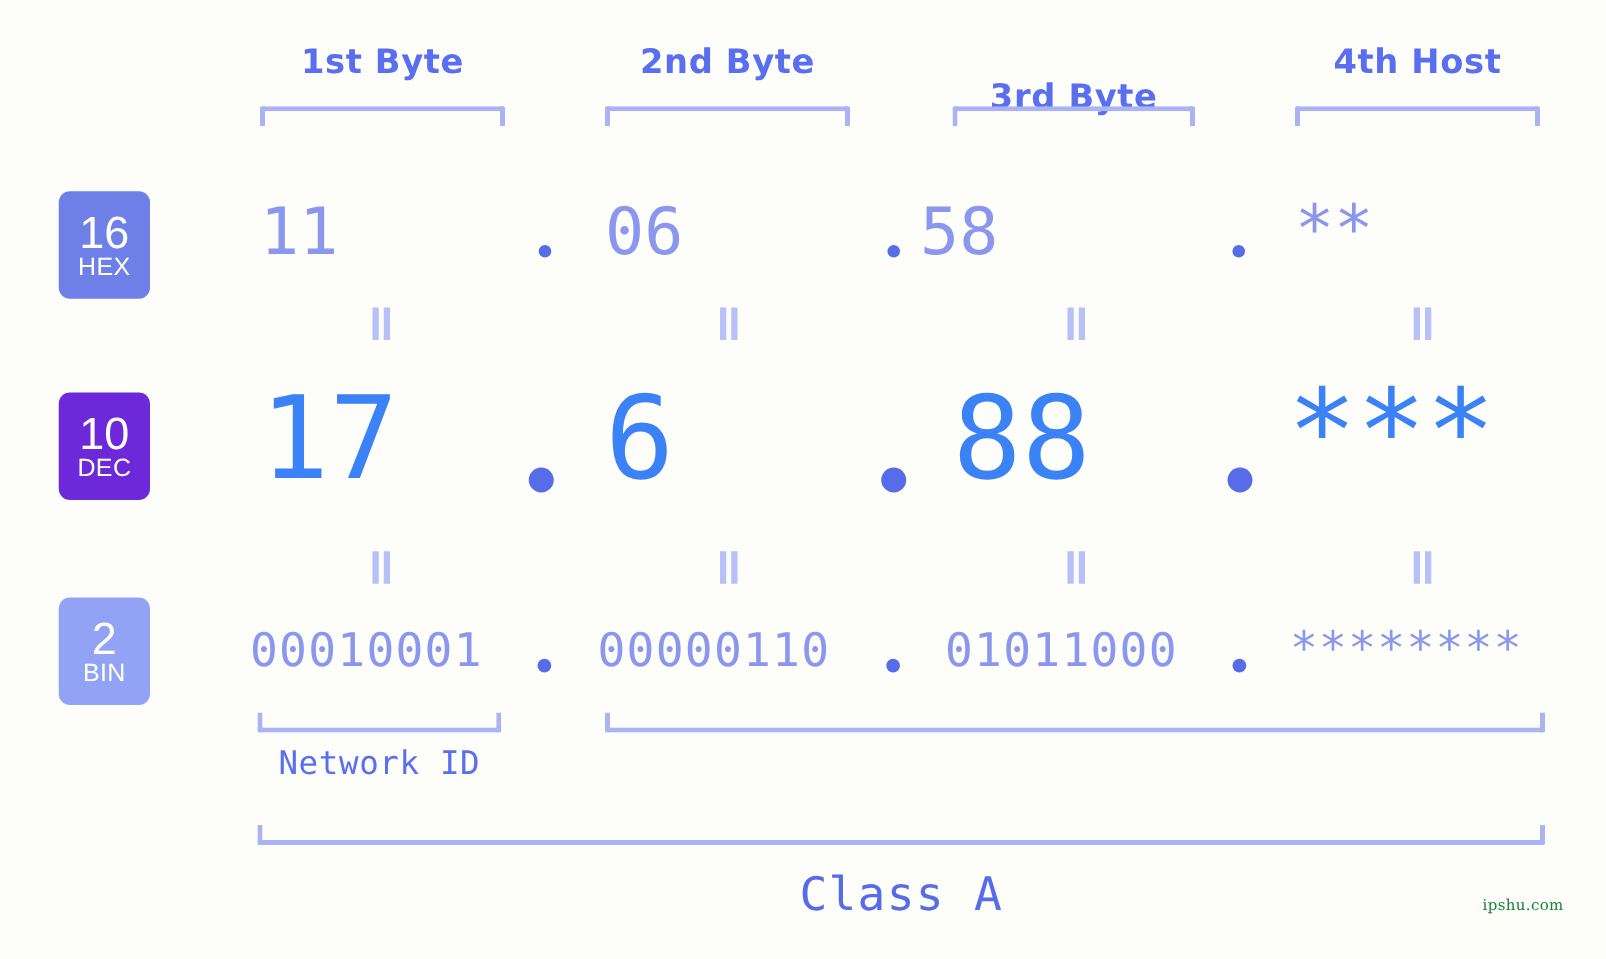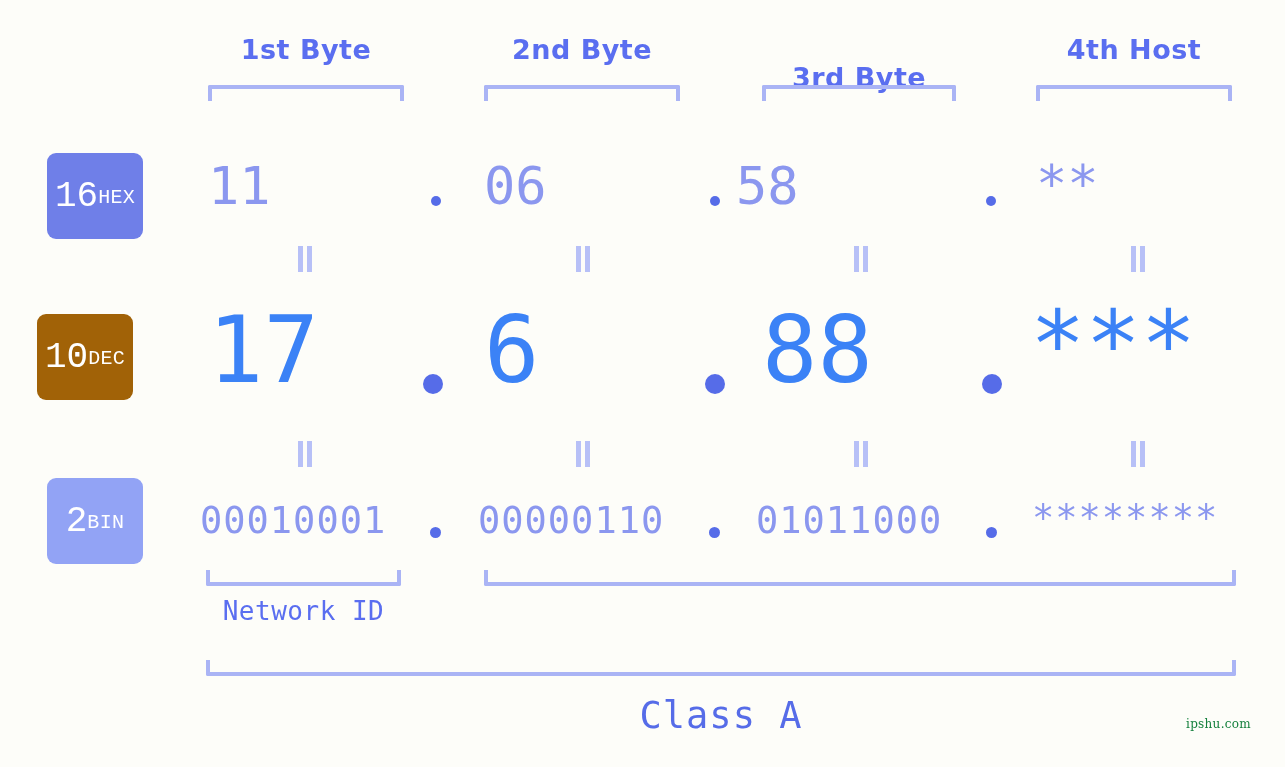--- a/index.html
+++ b/index.html
@@ -56,29 +56,29 @@
     border-top: none;
     height: 16px;
     box-sizing: border-box;
     border-bottom-left-radius: 2px;
     border-bottom-right-radius: 2px;
   }
 
   
   .base-badge {
     position: absolute;
-    width: 96px;
+    width: 73px;
     height: 86px;
     border-radius: 9px;
     display: flex;
-    flex-direction: row;
+    flex-direction: column;
     align-items: center;
     justify-content: center;
     color: #ffffff;
-    font-family: Liberation Mono, monospace;
+    font-family: Liberation Sans, sans-serif;
     box-sizing: border-box;
     padding-top: 2px;
   }
   .base-badge .num {
     font-size: 36px;
     font-weight: 400;
     line-height: 0.95;
     letter-spacing: 0px;
   }
   .base-badge .nm {
@@ -219,21 +219,21 @@
     </div>
   <div class="eqsign" style="left:851px; top:246px;">
       <i class="a"></i>
       <i class="b"></i>
     </div>
   <div class="eqsign" style="left:1128px; top:246px;">
       <i class="a"></i>
       <i class="b"></i>
     </div>
 
-  <div class="base-badge" style="left:37px; top:314px; background:#a16207;align-items:center;">
+  <div class="base-badge" style="left:47px; top:314px; background:#6d28d9;align-items:center;">
     <span class="num">10</span>
     <span class="nm">DEC</span>
   </div>
 
   <div class="row-dec">
     <div class="val" style="left:208px; top:305px; width:196px;">17</div>
     <div class="dot dot-lg" style="left:423px; top:374px;"></div>
 
     <div class="val" style="left:484px; top:305px; width:196px;">6</div>
     <div class="dot dot-lg" style="left:705px; top:374px;"></div>

